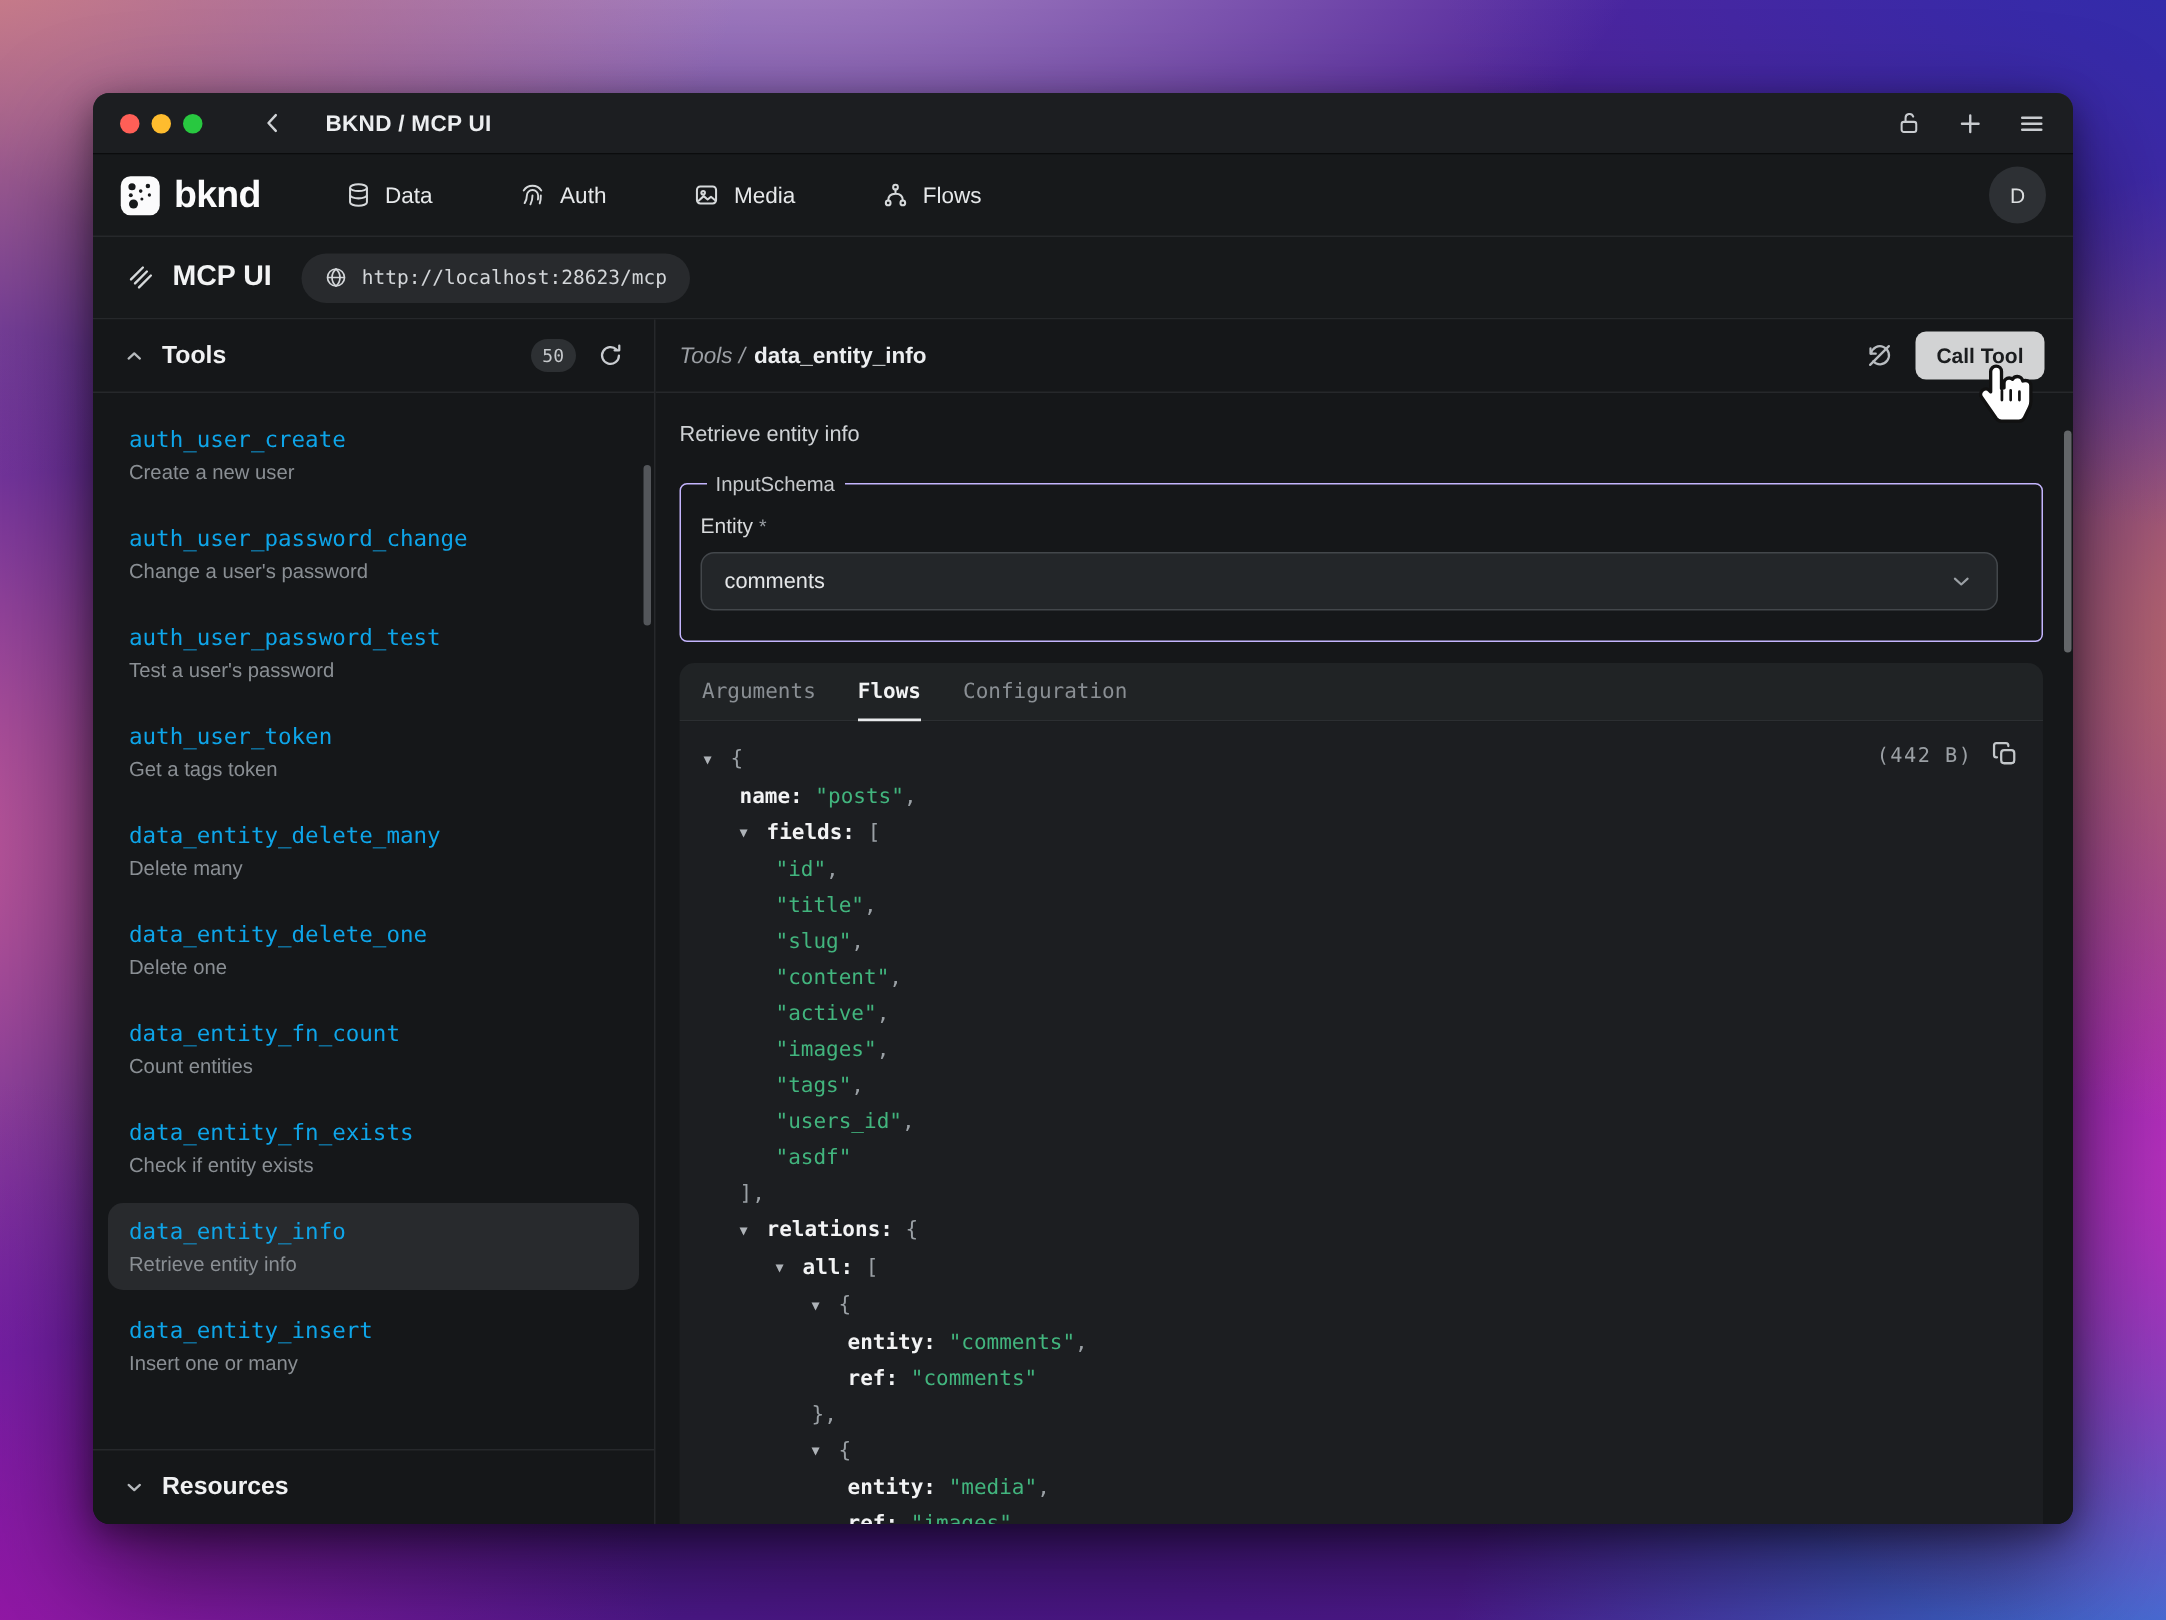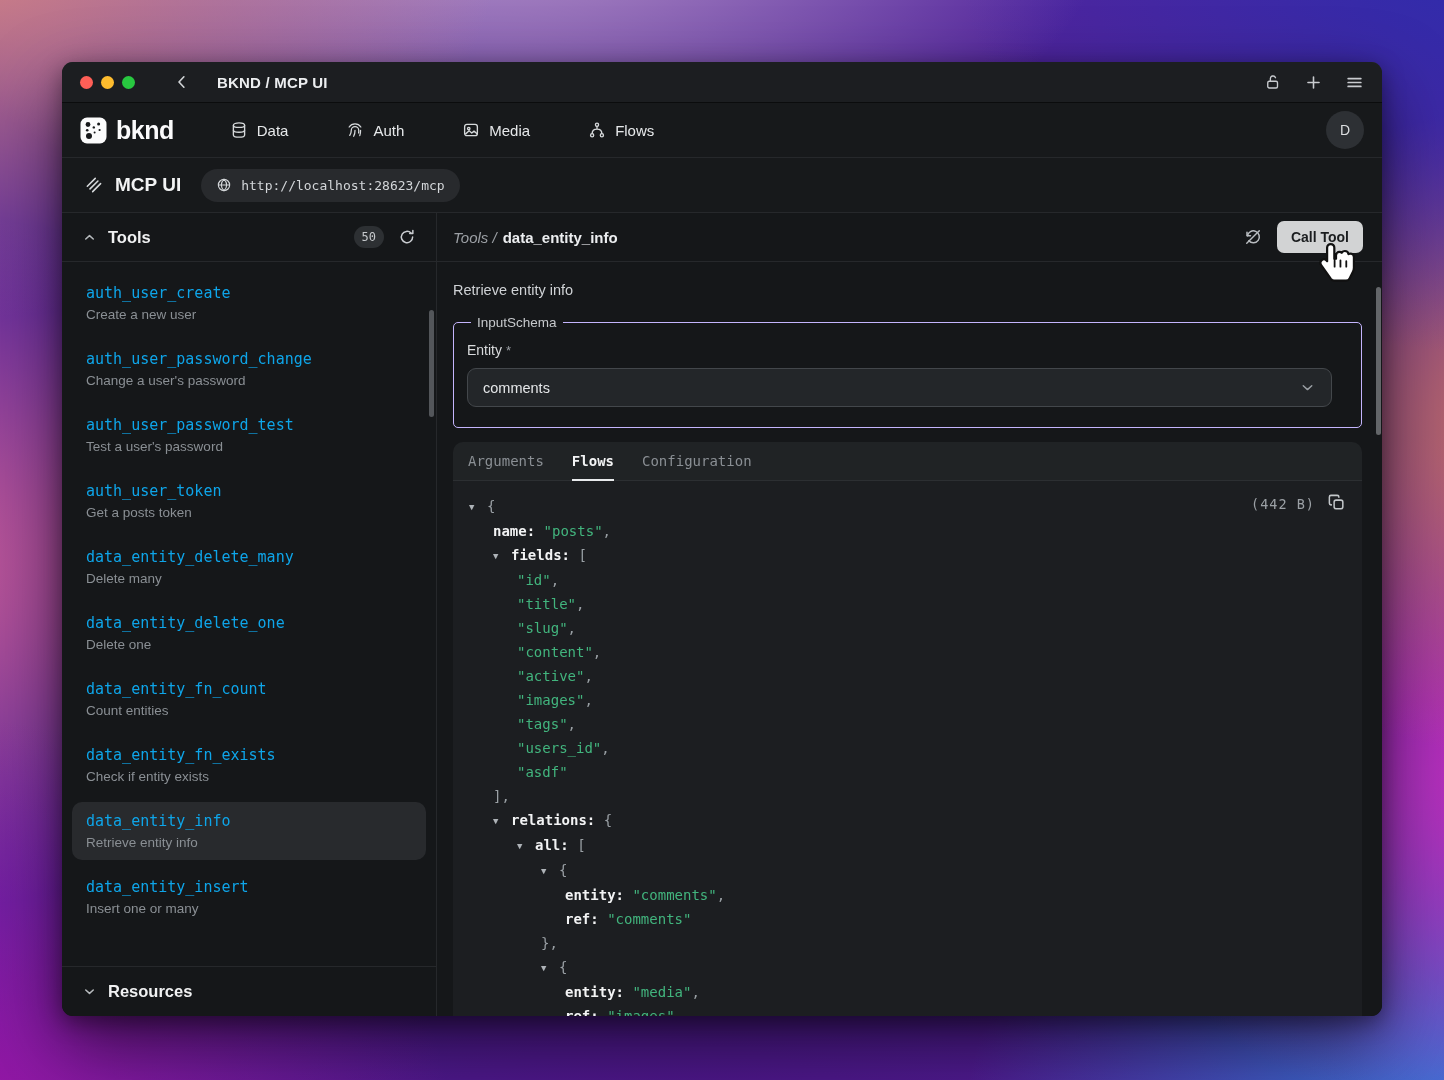--- a/index.html
+++ b/index.html
@@ -253,21 +253,21 @@
           <div class="tool-item">
             <div class="tool-name">auth_user_password_change</div>
             <div class="tool-desc">Change a user's password</div>
           </div>
           <div class="tool-item">
             <div class="tool-name">auth_user_password_test</div>
             <div class="tool-desc">Test a user's password</div>
           </div>
           <div class="tool-item">
             <div class="tool-name">auth_user_token</div>
-            <div class="tool-desc">Get a posts token</div>
+            <div class="tool-desc">Get a tags token</div>
           </div>
           <div class="tool-item">
             <div class="tool-name">data_entity_delete_many</div>
             <div class="tool-desc">Delete many</div>
           </div>
           <div class="tool-item">
             <div class="tool-name">data_entity_delete_one</div>
             <div class="tool-desc">Delete one</div>
           </div>
           <div class="tool-item">

